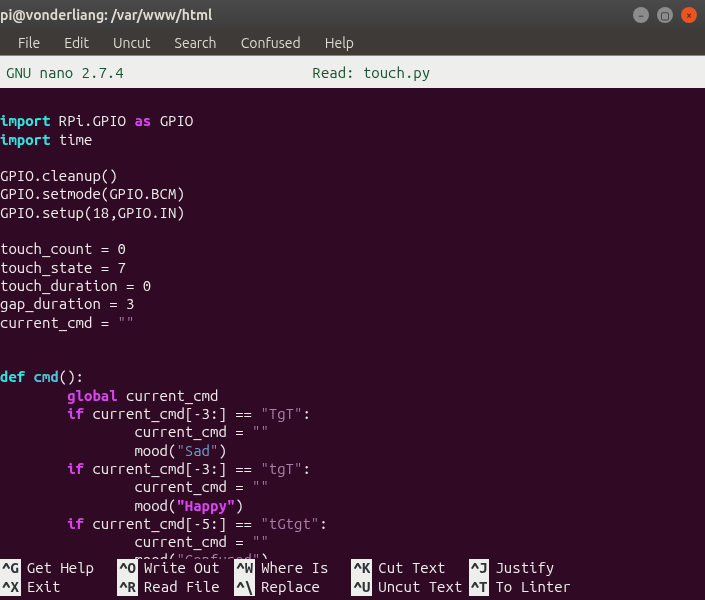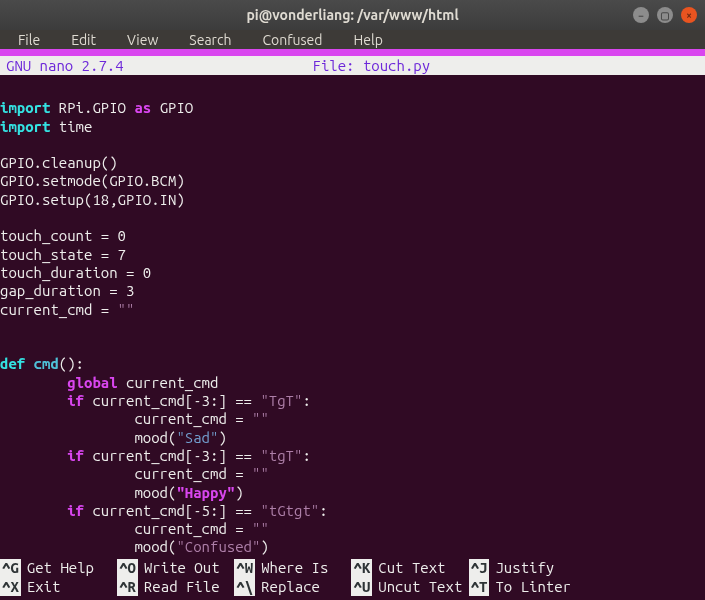--- a/index.html
+++ b/index.html
@@ -11,21 +11,21 @@
       background: #300a24;
       overflow: hidden;
       display: flex;
       flex-direction: column;
     }
     .titlebar {
       height: 30px;
       background: linear-gradient(to bottom, #4a4a4a, #3c3c3c);
       display: flex;
       align-items: center;
-      justify-content: center;
+      justify-content: flex-start;
       position: relative;
       color: #dfdbd2;
       font-family: "Ubuntu", sans-serif;
       font-size: 14px;
       font-weight: bold;
     }
     .window-controls {
       position: absolute;
       right: 8px;
       display: flex;
@@ -43,36 +43,36 @@
     }
     .win-min { background: #8c8c8c; }
     .win-max { background: #8c8c8c; }
     .win-close { background: #e95420; }
     .menubar {
       height: 26px;
       background: #3d3a37;
       display: flex;
       align-items: center;
       padding: 0 8px;
-      gap: 11px;
+      gap: 4px;
       font-family: "Ubuntu", sans-serif;
       font-size: 14px;
       color: #dfdbd2;
-      border-bottom: 7px solid #d946ef;
+      border-bottom: 1px solid #d946ef;
     }
     .menu-item {
       padding: 3px 10px;
       cursor: pointer;
     }
     .nano-header {
       background: #eeeeec;
-      color: #6d28d9;
+      color: #14532d;
       display: flex;
       padding: 0 6px;
-      height: 19px;
+      height: 32px;
       align-items: center;
       font-size: 15px;
     }
     .nano-header .left { flex: 0 0 auto; }
     .nano-header .center { flex: 1; text-align: center; }
     .nano-header .right { flex: 0 0 80px; }
     .terminal {
       flex: 1;
       background: #300a24;
       color: #eeeeec;
@@ -115,29 +115,29 @@
   <div class="window-controls">
     <div class="win-btn win-min">−</div>
     <div class="win-btn win-max">▢</div>
     <div class="win-btn win-close">×</div>
   </div>
 </div>
 
 <div class="menubar">
   <div class="menu-item">File</div>
   <div class="menu-item">Edit</div>
-  <div class="menu-item">View</div>
+  <div class="menu-item">Uncut</div>
   <div class="menu-item">Search</div>
   <div class="menu-item">Confused</div>
   <div class="menu-item">Help</div>
 </div>
 
 <div class="nano-header">
   <span class="left"> GNU nano 2.7.4 </span>
-  <span class="center">File: touch.py</span>
+  <span class="center">Read: touch.py</span>
   <span class="right"></span>
 </div>
 
 <div class="terminal"><span>
 </span><span class="kw">import</span><span> RPi.GPIO </span><span class="kw2">as</span><span> GPIO</span>
 <span class="kw">import</span><span> time</span>
 
 <span>GPIO.cleanup()</span>
 <span>GPIO.setmode(GPIO.BCM)</span>
 <span>GPIO.setup(18,GPIO.IN)</span>

